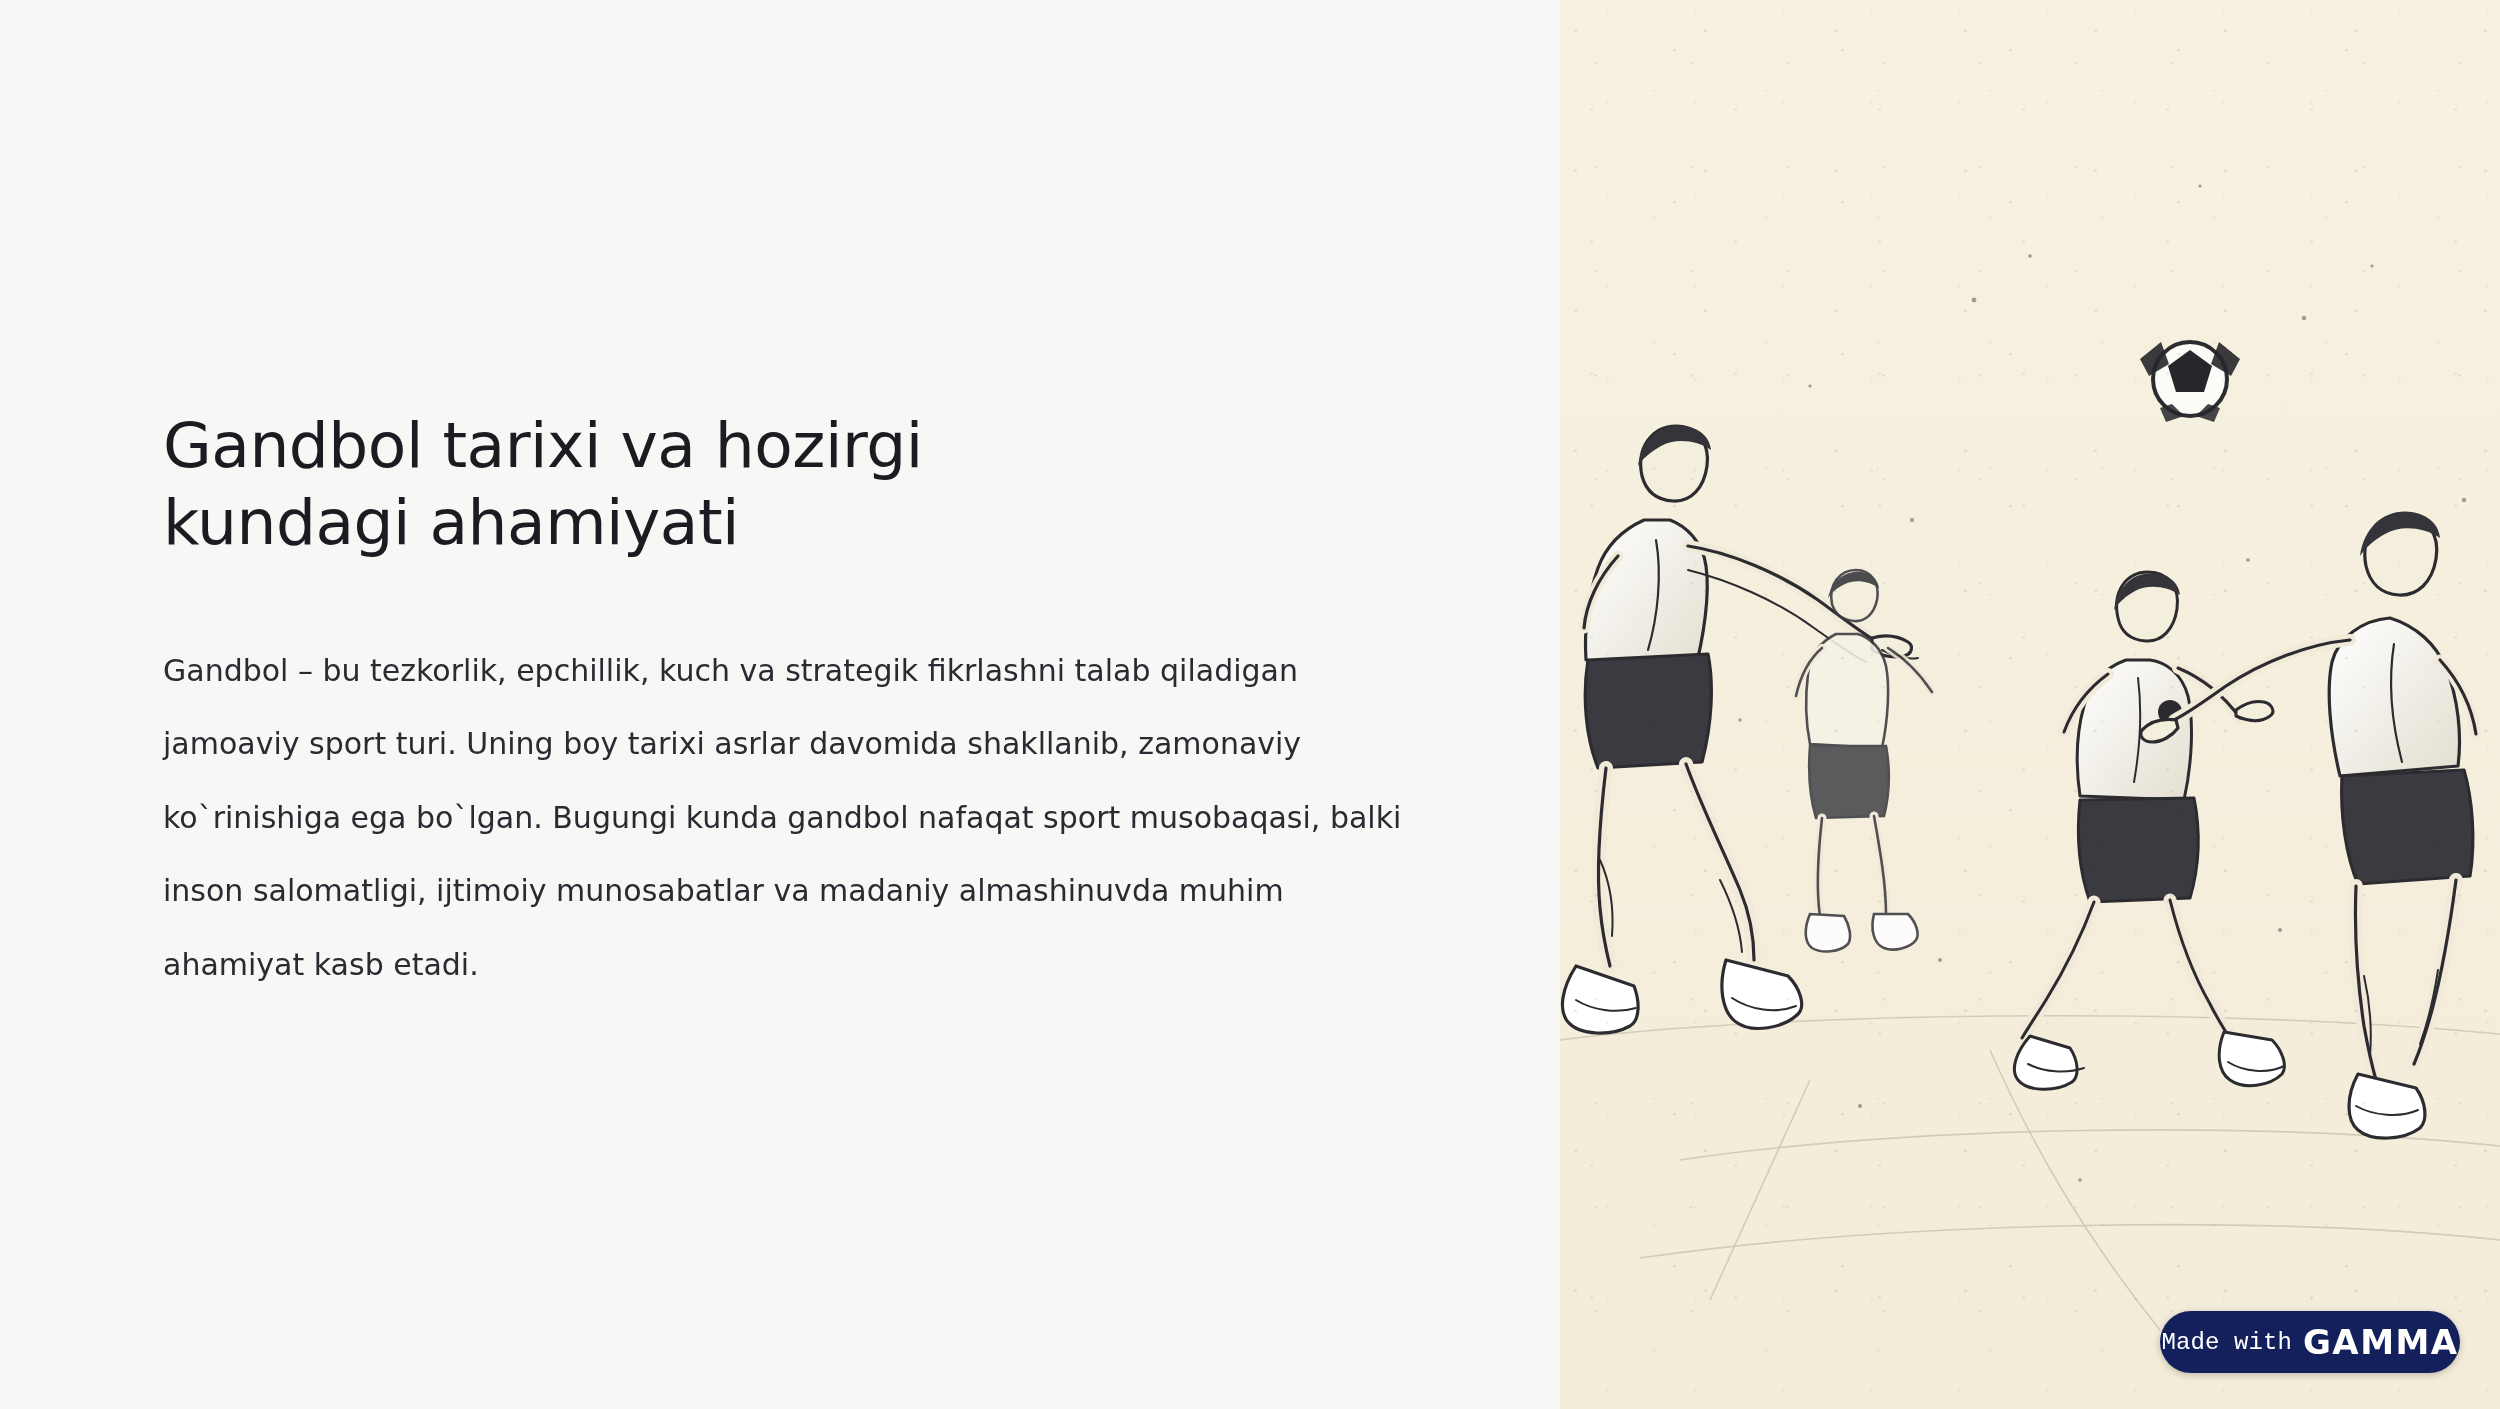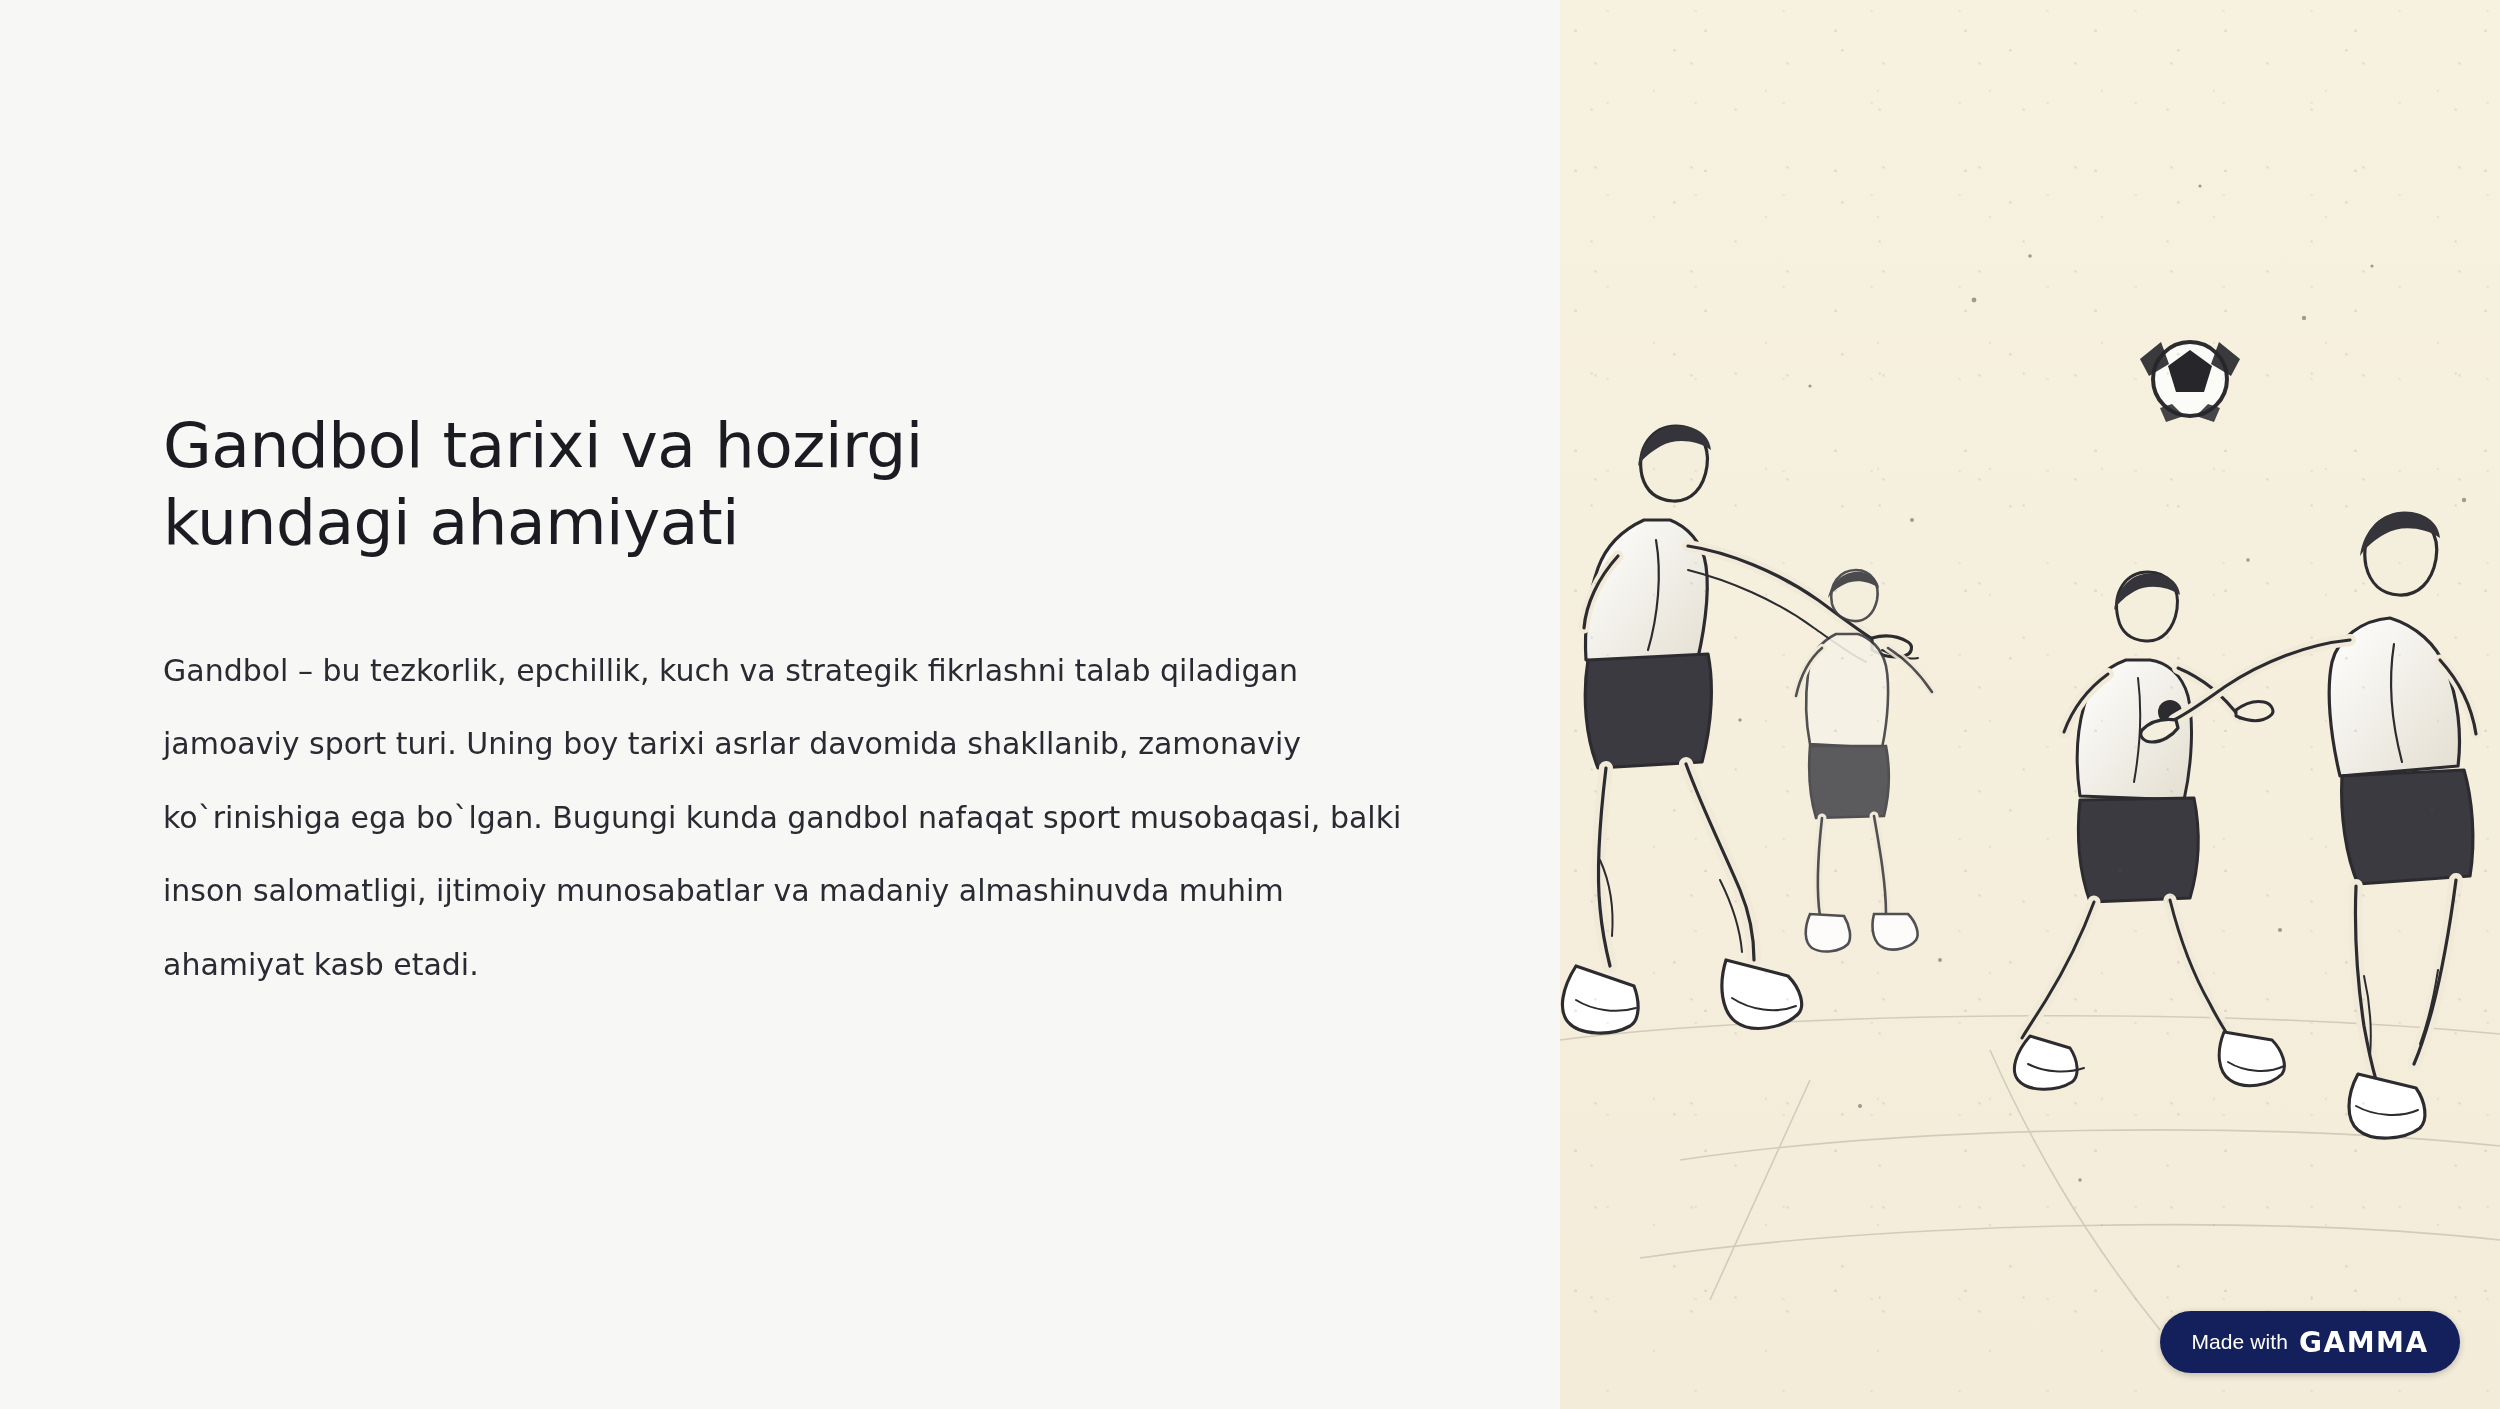--- a/index.html
+++ b/index.html
@@ -93,29 +93,29 @@
     background: #14205c;
     border-radius: 31px;
     display: flex;
     align-items: center;
     justify-content: center;
     gap: 11px;
     box-shadow: 0 2px 7px rgba(0,0,0,0.22);
   }
   .gamma-made {
     color: #ffffff;
-    font-family: Liberation Sans, sans-serif;
-    font-size: 21px;
+    font-family: Liberation Mono, monospace;
+    font-size: 24px;
     font-weight: 400;
     letter-spacing: 0.1px;
   }
   .gamma-word {
     color: #ffffff;
     font-family: "DejaVu Sans", sans-serif;
-    font-size: 28px;
+    font-size: 34px;
     font-weight: 700;
     letter-spacing: 1.5px;
   }
 </style>
 </head>
 <body>
 
 <div class="slide">
 
   <div class="text-panel">

